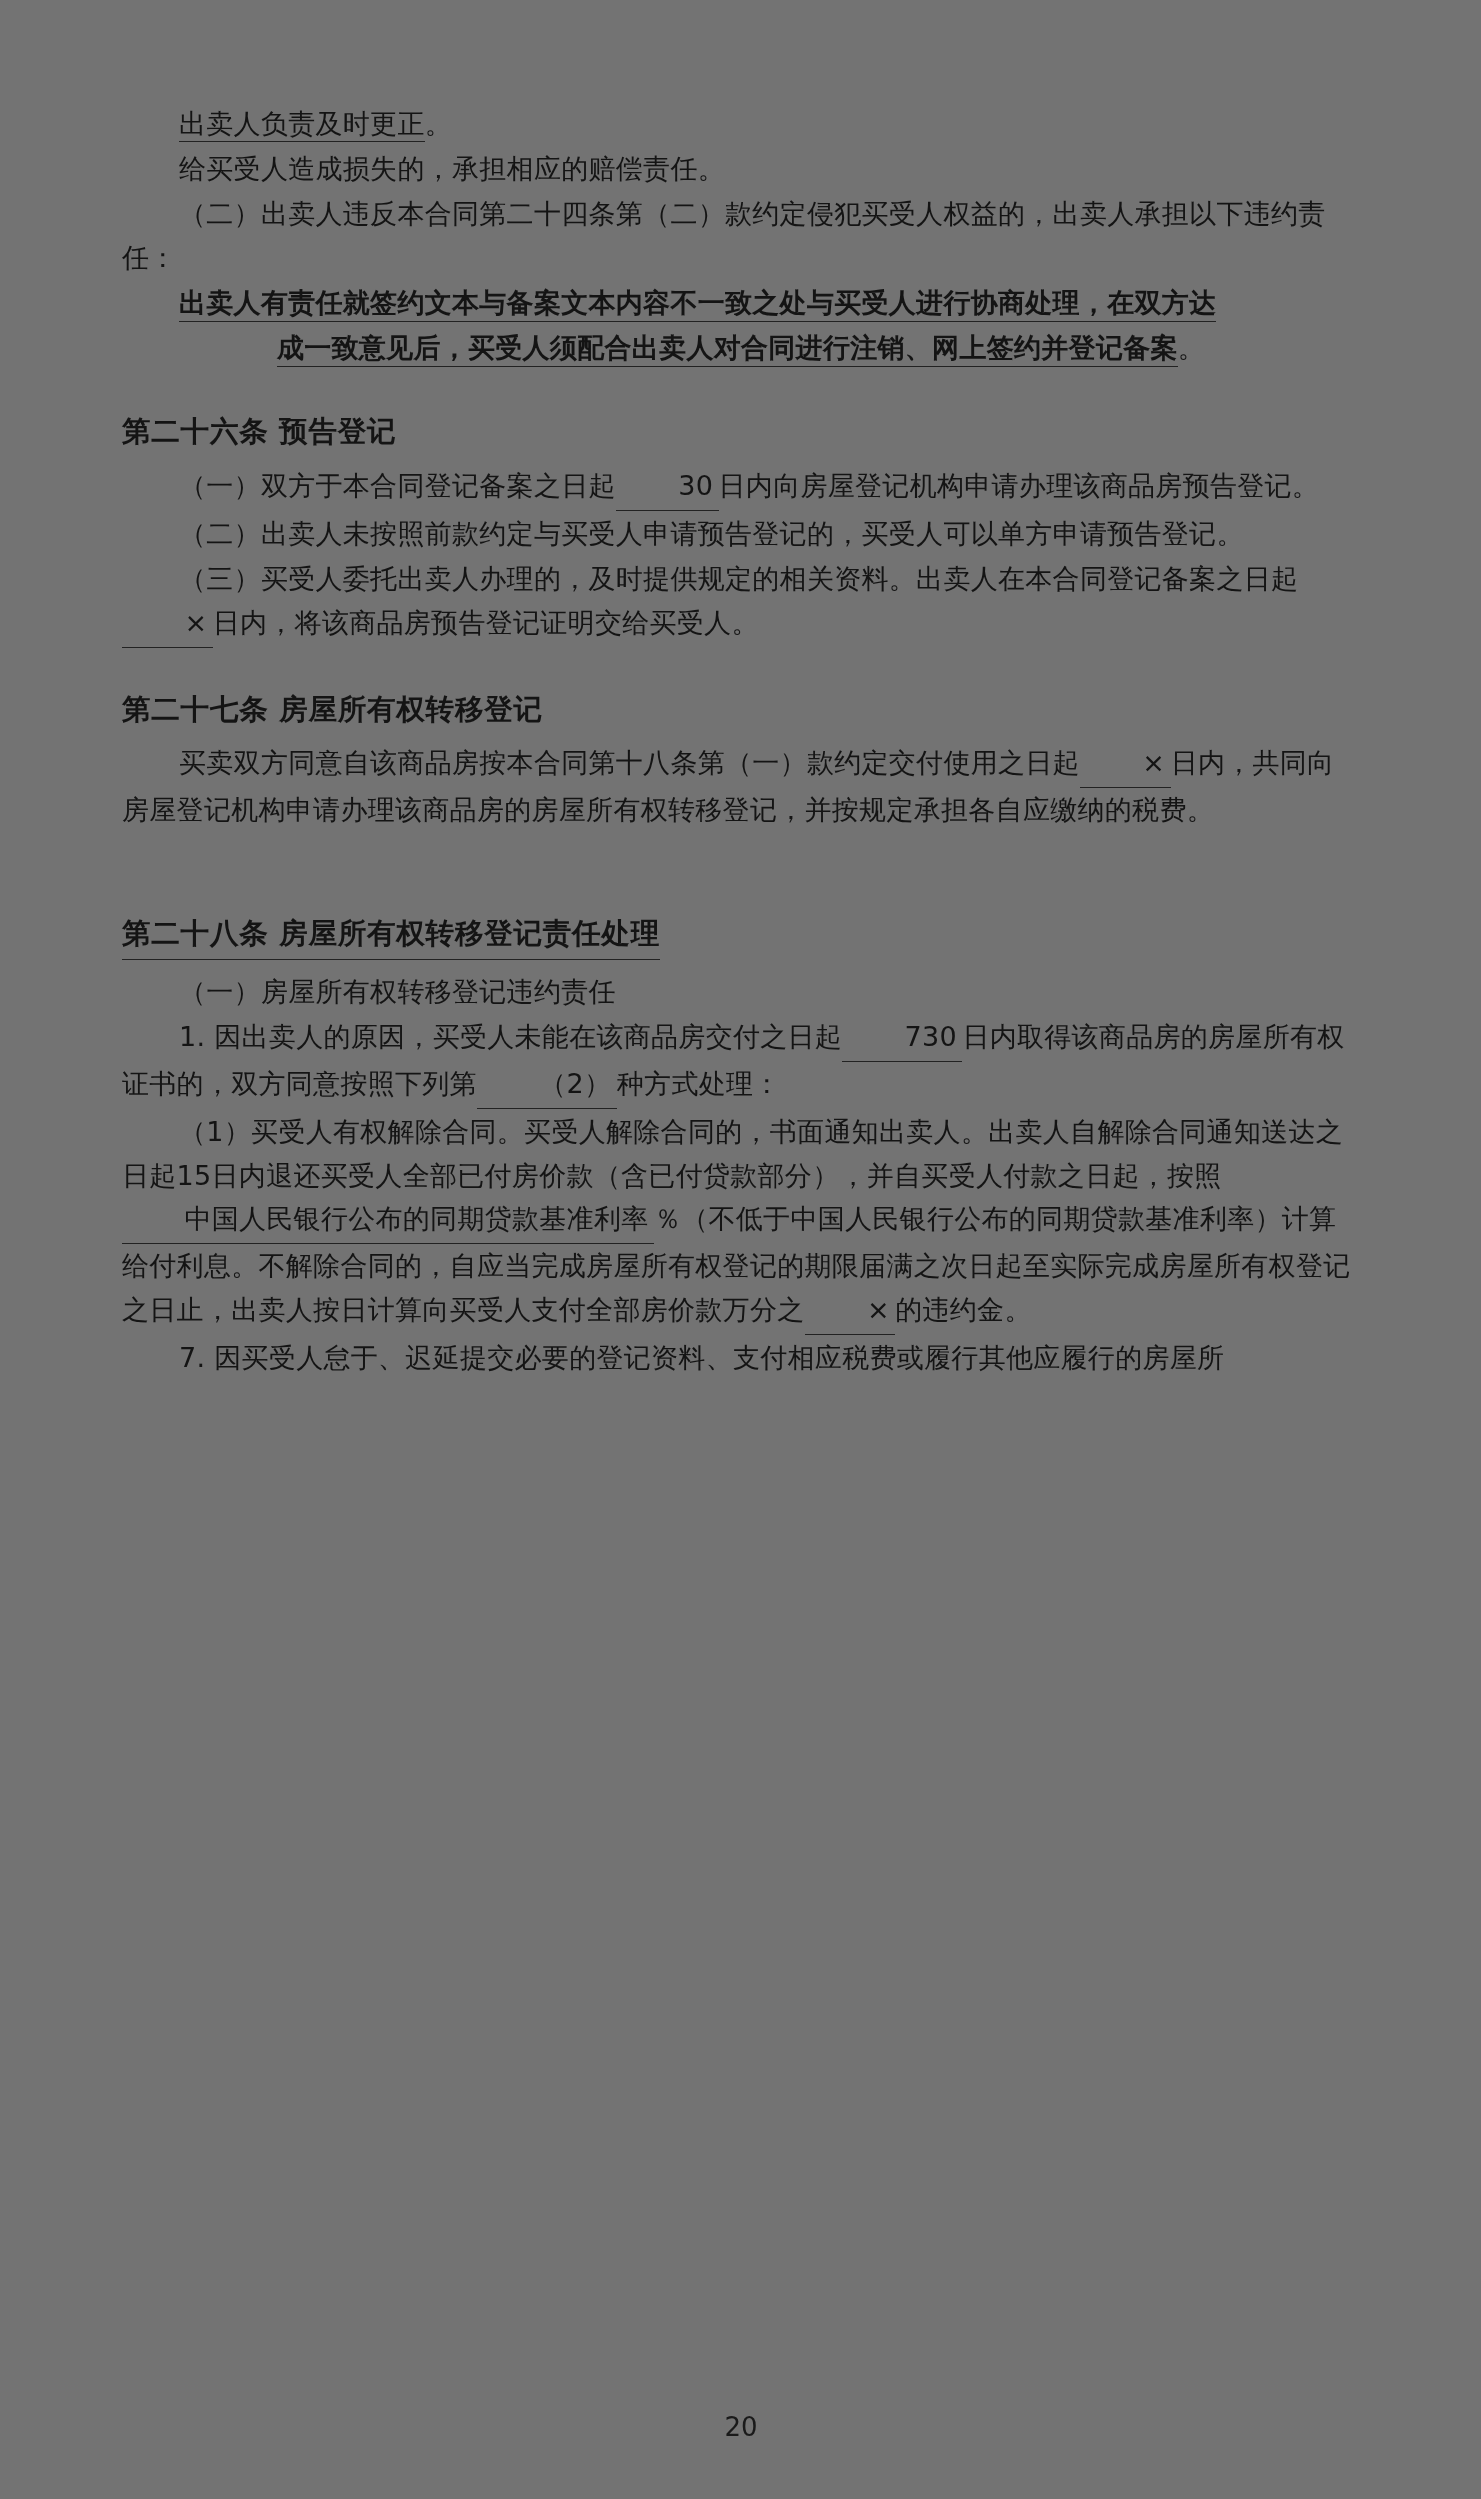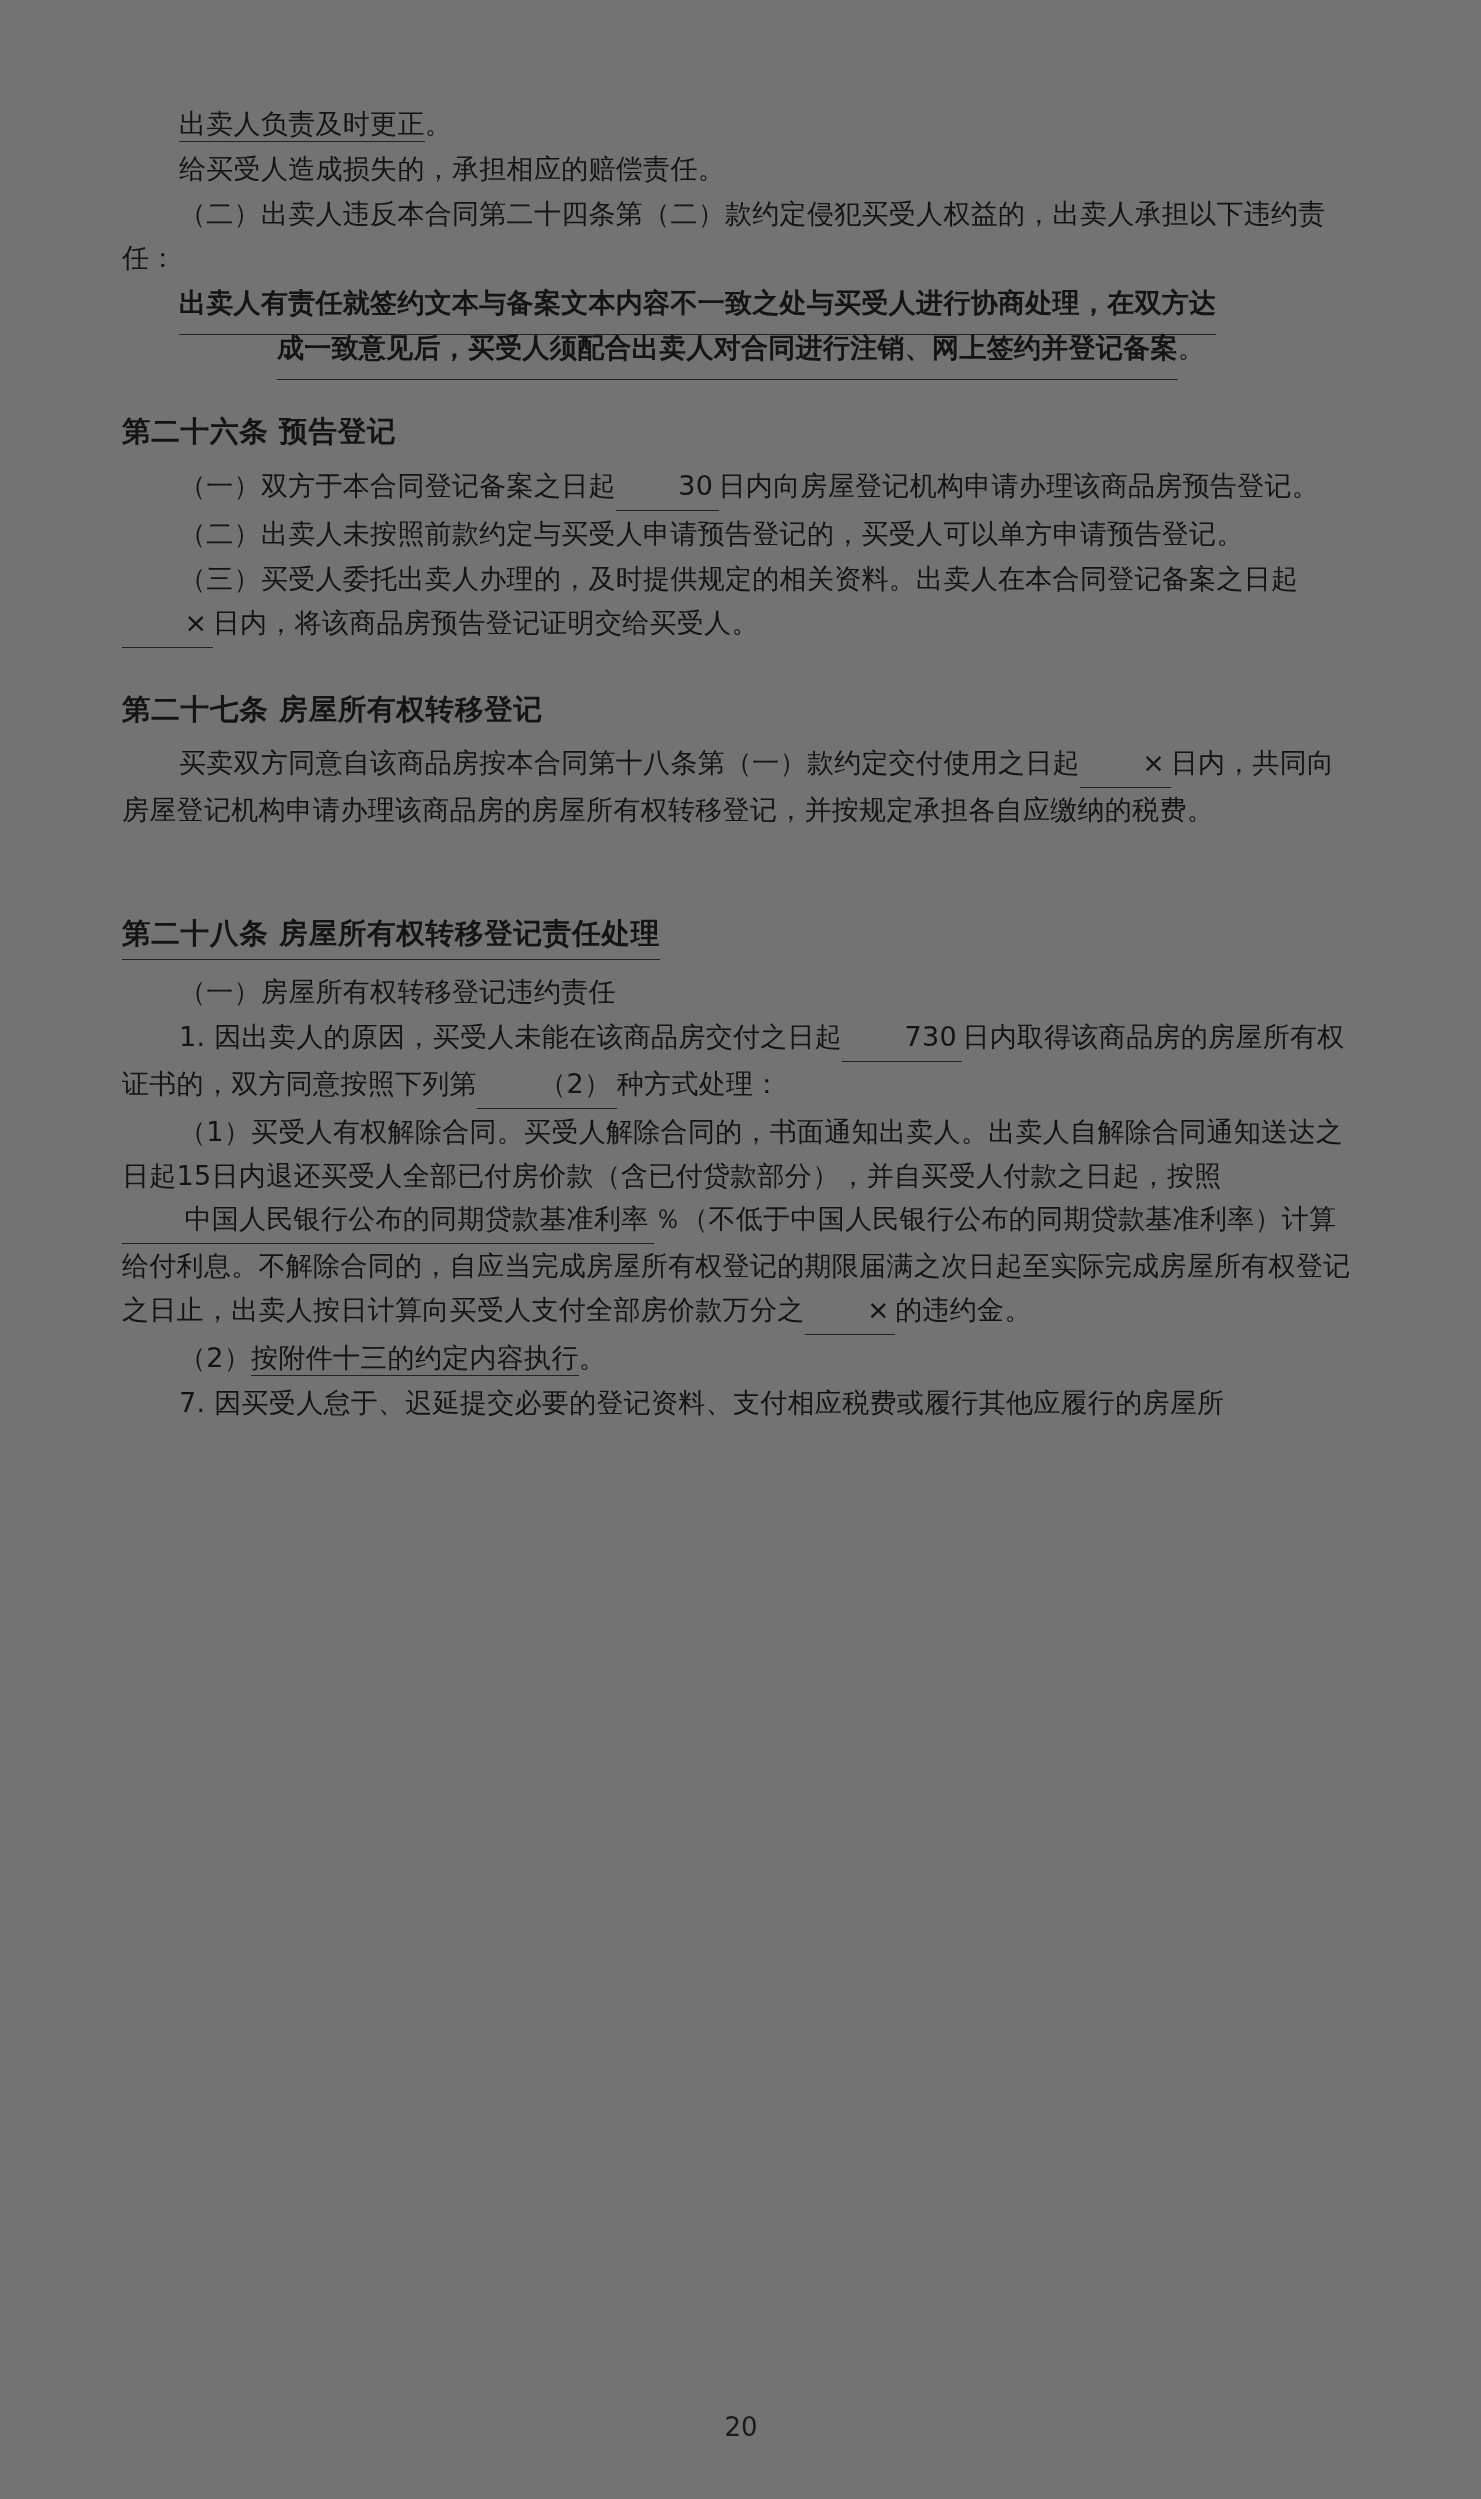--- a/index.html
+++ b/index.html
@@ -37,21 +37,21 @@
   .para-noindent {
     text-indent: 0;
     text-align: center;
   }
   .u {
     border-bottom: 1.4px solid #222;
     padding-bottom: 2px;
   }
   .ub {
     border-bottom: 1.4px solid #222;
-    padding-bottom: 16px;
+    padding-bottom: 3px;
     font-weight: bold;
   }
   .heading {
     font-weight: bold;
     font-size: 28.6px;
     margin-top: 38px;
     margin-bottom: 9.5px;
     letter-spacing: 0.7px;
   }
   .heading-underline {
@@ -130,23 +130,20 @@
     <p class="para">（一）房屋所有权转移登记违约责任</p>
 
     <p class="para">
       <span>1. 因出卖人的原因，买受人未能在该商品房交付之日起</span><span class="blank">730</span><span>日内取得该商品房的房屋所有权证书的，双方同意按照下列第</span><span class="blank">（2）</span><span>种方式处理：</span>
     </p>
 
     <p class="para">
       <span>（1）买受人有权解除合同。买受人解除合同的，书面通知出卖人。出卖人自解除合同通知送达之日起15日内退还买受人全部已付房价款（含已付贷款部分），并自买受人付款之日起，按照</span><span class="blank-wide">中国人民银行公布的同期贷款基准利率</span><span>％（不低于中国人民银行公布的同期贷款基准利率）计算给付利息。不解除合同的，自应当完成房屋所有权登记的期限届满之次日起至实际完成房屋所有权登记之日止，出卖人按日计算向买受人支付全部房价款万分之</span><span class="blank">×</span><span>的违约金。</span>
     </p>
 
-    <p class="para">
-      <span>（2）</span><span class="u">按附件十三的约定内容执行</span><span>。</span>
-    </p>
 
     <p class="para">7. 因买受人怠于、迟延提交必要的登记资料、支付相应税费或履行其他应履行的房屋所</p>
 
   </div>
 
   <div class="pagenum">20</div>
 </div>
 
 
 </body></html>

